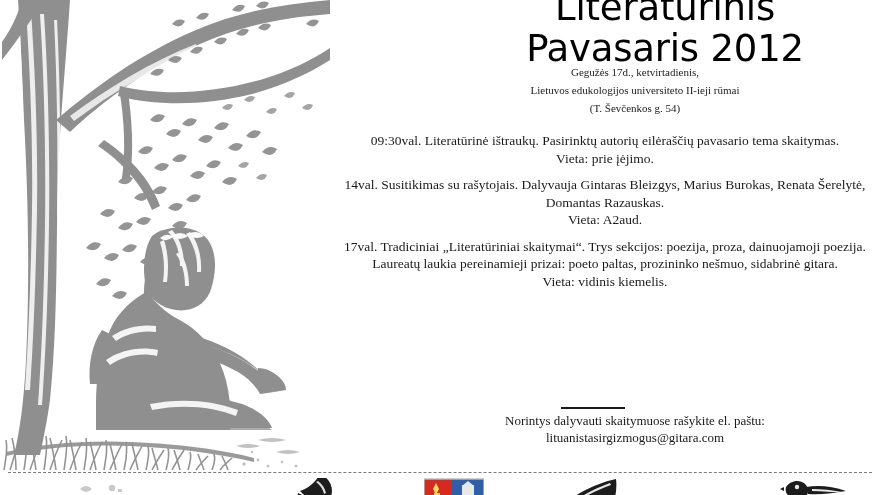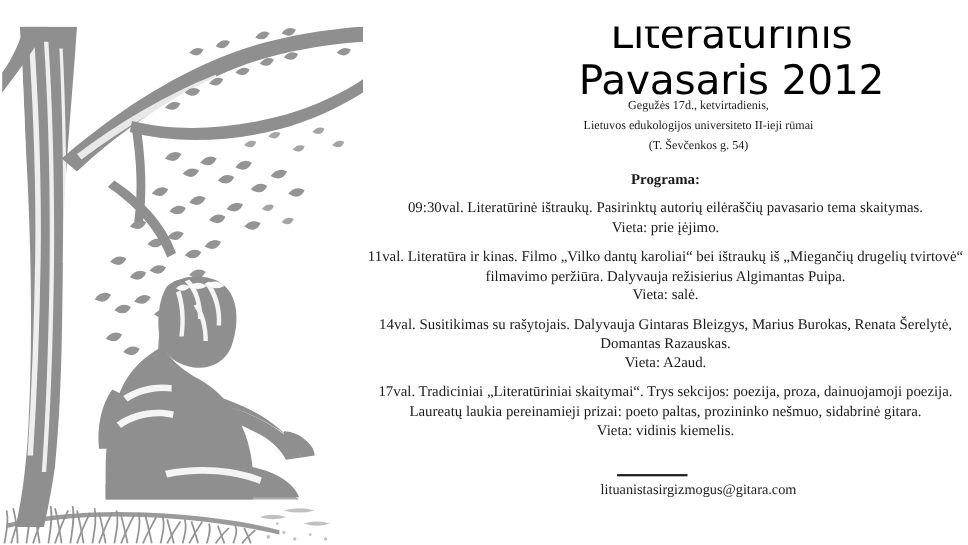--- a/index.html
+++ b/index.html
@@ -4,21 +4,21 @@
 <style>
   html,body{margin:0;padding:0;}
   body{
     width:880px;height:495px;
     background:#ffffff;
     font-family:"Liberation Serif", serif;
     color:#1a1a1a;
     overflow:hidden;
     position:relative;
   }
-  .poster{position:absolute;inset:0;overflow:hidden;margin-top:24px;}
+  .poster{position:absolute;inset:0;overflow:hidden;}
 
   
   .art{
     position:absolute;left:0;top:0;width:330px;height:478px;
     pointer-events:none;
   }
   .art svg{display:block;width:100%;height:100%;}
 
   
   .title-block{
@@ -267,53 +267,47 @@
     <div class="title-line l2">Pavasaris 2012</div>
   </div>
 
   <div class="venue">
     <div>Gegužės 17d., ketvirtadienis,</div>
     <div>Lietuvos edukologijos universiteto II-ieji rūmai</div>
     <div>(T. Ševčenkos g. 54)</div>
   </div>
 
   <div class="program">
-    <div class="prog-head">Programa:</div>
 
     <div class="item">
       <b>09:30val.</b>
       <b>Literatūrinė ištraukų.</b>
       <span>Pasirinktų autorių eilėraščių pavasario tema skaitymas.</span>
       <span class="place">Vieta: prie įėjimo.</span>
     </div>
 
-    <div class="item">
-      <b>11val.</b>
-      <b>Literatūra ir kinas.</b>
-      <span>Filmo „Vilko dantų karoliai“ bei ištraukų iš „Miegančių drugelių tvirtovė“ filmavimo peržiūra. Dalyvauja režisierius Algimantas Puipa.</span>
-      <span class="place">Vieta: salė.</span>
-    </div>
 
     <div class="item">
       <b>14val.</b>
       <b>Susitikimas su rašytojais.</b>
       <span>Dalyvauja Gintaras Bleizgys, Marius Burokas, Renata Šerelytė, Domantas Razauskas.</span>
       <span class="place">Vieta: A2aud.</span>
     </div>
 
     <div class="item">
       <b>17val.</b>
       <b>Tradiciniai „Literatūriniai skaitymai“.</b>
       <span>Trys sekcijos: poezija, proza, dainuojamoji poezija. Laureatų laukia pereinamieji prizai: poeto paltas, prozininko nešmuo, sidabrinė gitara.</span>
       <span class="place">Vieta: vidinis kiemelis.</span>
     </div>
   </div>
 
   <div class="rule"></div>
   <div class="note">
+    <div>Norintys dalyvauti skaitymuose rašykite el. paštu:</div>
     <div>lituanistasirgizmogus@gitara.com</div>
   </div>
 
   <div class="divider"></div>
 
   <div class="logos">
 
     <div class="logo" style="left:72px;">
       <svg width="70" height="26" viewBox="0 0 70 26" aria-hidden="true">
         <g fill="#c9c9c9">

